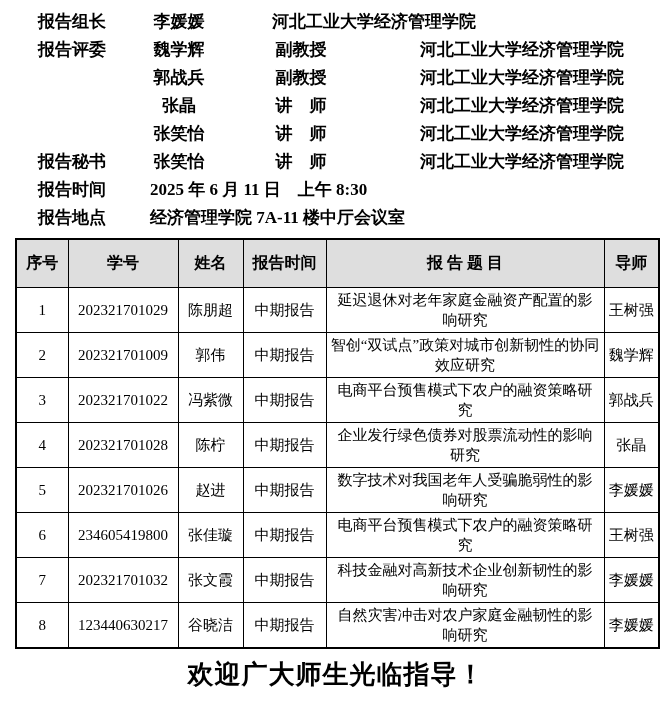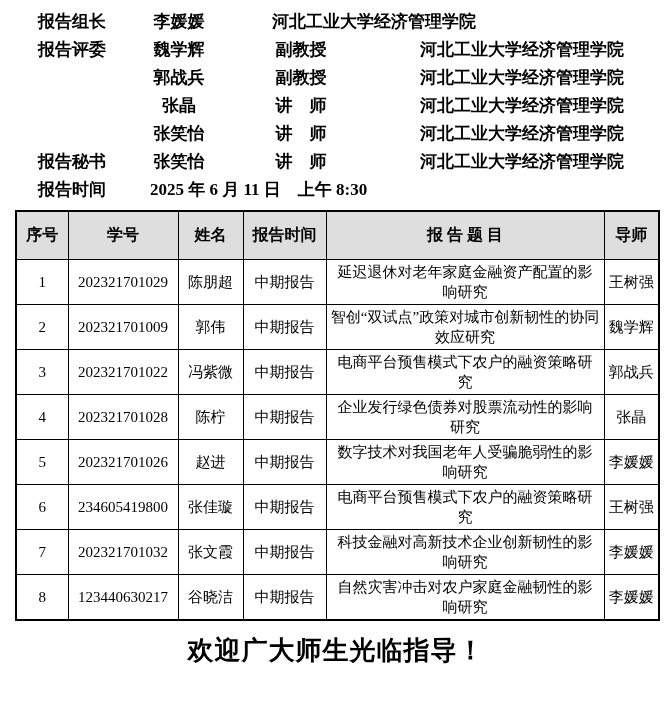--- a/index.html
+++ b/index.html
@@ -21,21 +21,21 @@
     font-size: 17px; font-weight: bold;
     white-space: nowrap;
   }
   .info-row .name-box, .info-row .title-box {
     display: inline-block; width: 58px; text-align: center;
   }
   .info-row .value { grid-column: 2 / 5; }
 
   
   table.schedule {
-    margin: 6px 0 12px 15px;
+    margin: 6px 0 0 15px;
     border-collapse: collapse;
     table-layout: fixed;
     width: 643px;
     border: 2px solid #000;
   }
   table.schedule th, table.schedule td {
     border: 1px solid #000;
     text-align: center;
     vertical-align: middle;
     padding: 2px 4px;
@@ -48,21 +48,21 @@
   }
   table.schedule td {
     height: 45px;
     font-size: 15px;
     line-height: 20px;
   }
   td.cell-title { padding: 2px 8px; }
 
   
   .footer {
-    margin-top: 0;
+    margin-top: 8px;
     text-align: center;
     font-size: 26px;
     font-weight: bold;
     letter-spacing: 1px;
   }
 </style>
 </head>
 <body>
 
 <div class="page">
@@ -99,20 +99,24 @@
     </div>
     <div class="info-row">
       <span>报告秘书</span>
       <span><span class="name-box">张笑怡</span></span>
       <span><span class="title-box">讲　师</span></span>
       <span>河北工业大学经济管理学院</span>
     </div>
     <div class="info-row">
       <span>报告时间</span>
       <span class="value">2025 年 6 月 11 日　上午 8:30</span>
+    </div>
+    <div class="info-row">
+      <span>报告地点</span>
+      <span class="value">经济管理学院 7A-11 楼中厅会议室</span>
     </div>
   </div>
 
   <table class="schedule">
     <colgroup>
       <col style="width:52px">
         <col style="width:110px">
         <col style="width:65px">
       <col style="width:83px">
         <col style="width:278px">

